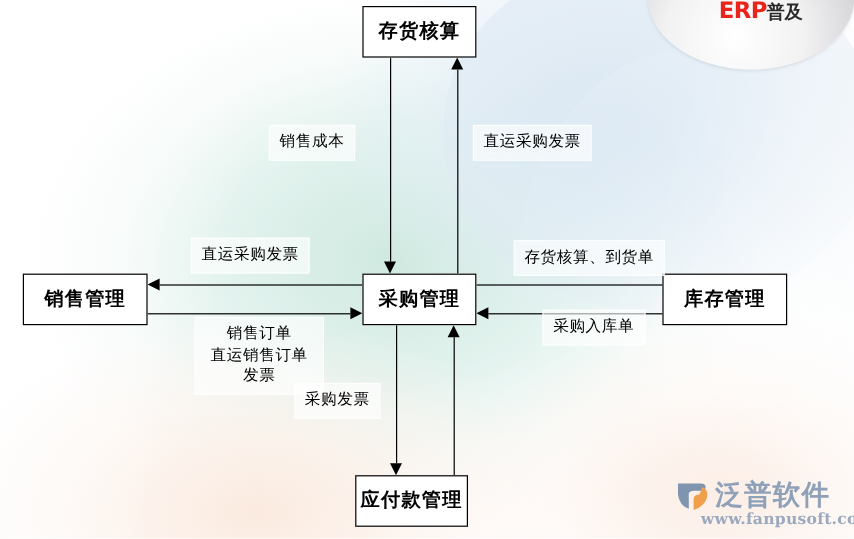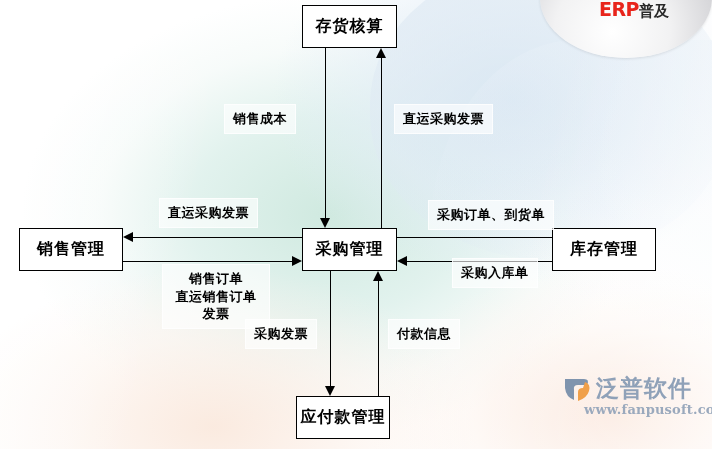--- a/index.html
+++ b/index.html
@@ -83,21 +83,21 @@
   .erp-word { color: #e8241b; letter-spacing: -0.5px; }
   .erp-tail { color: #2a2a2a; font-size: 15px; }
   .erp-line2 {
     font-size: 15px; font-weight: bold; color: #2a2a2a;
     margin-top: 1px; padding-left: 14px; white-space: nowrap;
   }
 
   
   .logo {
     position: absolute;
-    left: 562px; top: 372px;
+    left: 562px; top: 396px;
     width: 148px; height: 50px;
   }
   .logo-mark {
     position: absolute; left: 0; top: 4px;
     width: 30px; height: 28px;
   }
   .logo-text {
     position: absolute; left: 34px; top: 1px;
     font-size: 23px; font-weight: bold; color: #8fa1b8;
     letter-spacing: 1px; white-space: nowrap;
@@ -137,21 +137,21 @@
   .arrow { position: absolute; width: 0; height: 0; }
   .arrow-down  { border-left: 5px solid transparent; border-right: 5px solid transparent; border-top: 10px solid #000; }
   .arrow-up    { border-left: 5px solid transparent; border-right: 5px solid transparent; border-bottom: 10px solid #000; }
   .arrow-left  { border-top: 5px solid transparent; border-bottom: 5px solid transparent; border-right: 10px solid #000; }
   .arrow-right { border-top: 5px solid transparent; border-bottom: 5px solid transparent; border-left: 10px solid #000; }
 
   
   .edge-label {
     position: absolute;
     font-size: 13px;
-    font-weight: bold;
+    font-weight: normal;
     color: #000000;
     background: rgba(255,255,255,0.62);
     border: 1px solid rgba(255,255,255,0.75);
     padding: 5px 8px;
     text-align: center;
     line-height: 1.35;
     white-space: nowrap;
     letter-spacing: 0.5px;
   }
 </style>
@@ -210,27 +210,26 @@
   <div class="edge-label" style="left:394px; top:104px;">直运采购发票</div>
 
   <div class="edge-label" style="left:159px; top:198px;">直运采购发票</div>
 
   <div class="edge-label" style="left:162px; top:264px; width:90px;">
     <div>销售订单</div>
     <div>直运销售订单</div>
     <div>发票</div>
   </div>
 
-  <div class="edge-label" style="left:428px; top:200px;">采购订单、到货单</div>
+  <div class="edge-label" style="left:428px; top:200px;">存货核算、到货单</div>
 
   <div class="edge-label" style="left:452px; top:258px;">采购入库单</div>
 
   <div class="edge-label" style="left:245px; top:319px;">采购发票</div>
 
-  <div class="edge-label" style="left:388px; top:319px;">付款信息</div>
 
   <div class="logo">
     <svg class="logo-mark" viewBox="0 0 30 28">
       <path d="M3 3 L22 3 Q28 3 25 9 L16 9 Q11 9 12 14 L12 24 Q4 21 3 12 Z" fill="#7f94ae"></path>
       <path d="M23 6 Q29 8 27 15 Q25 22 16 25 L16 16 Q16 12 21 12 Z" fill="#f0a04a"></path>
     </svg>
     <div class="logo-text">泛普软件</div>
     <div class="logo-url">www.fanpusoft.com</div>
   </div>
 

